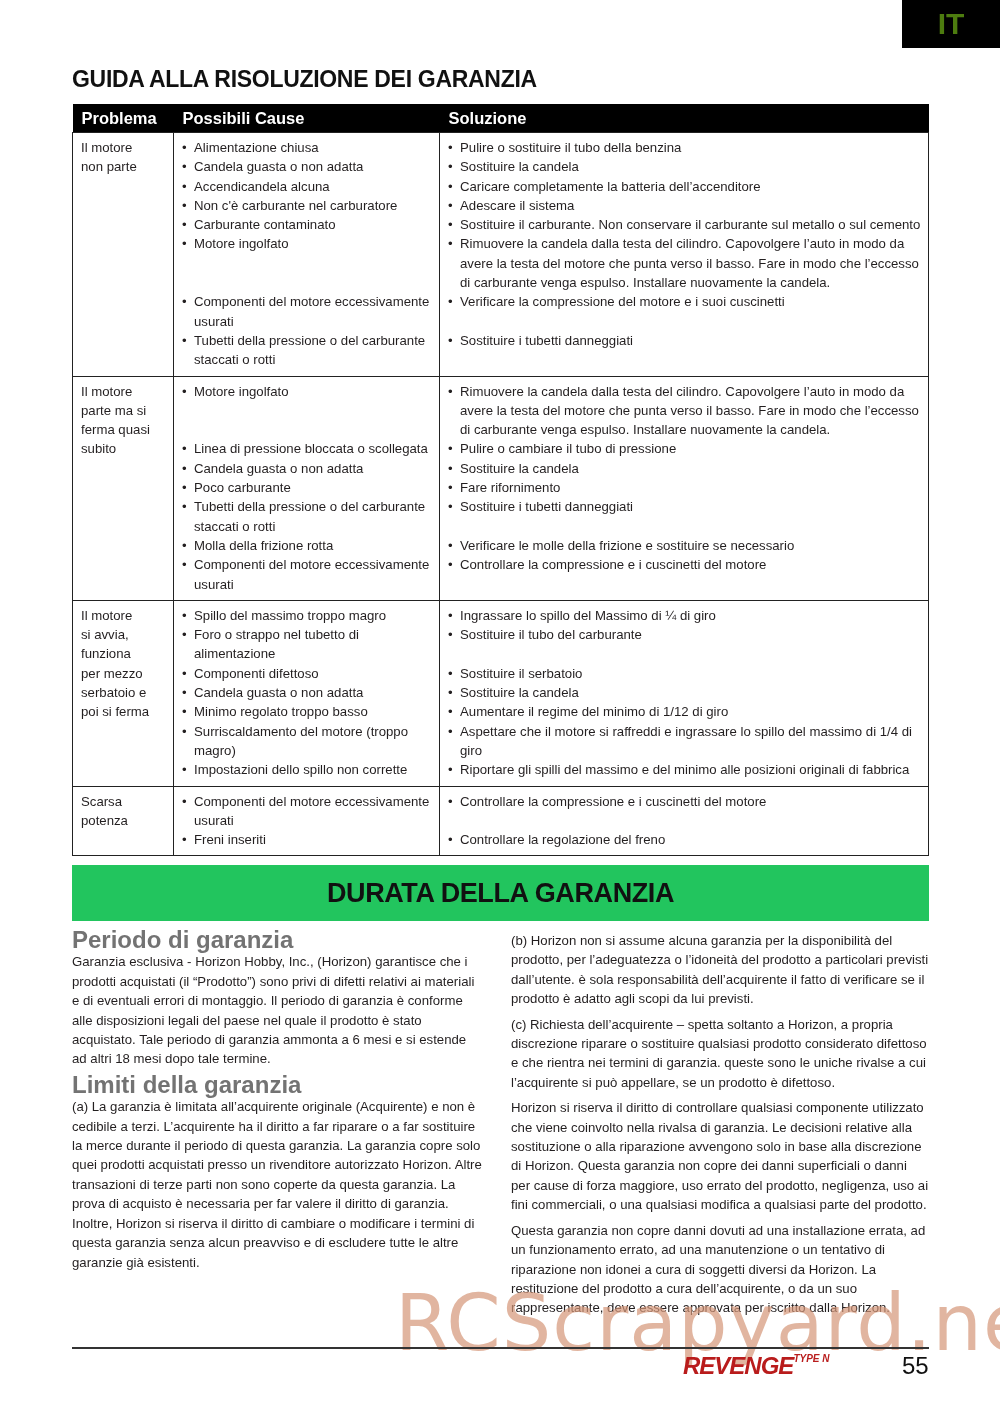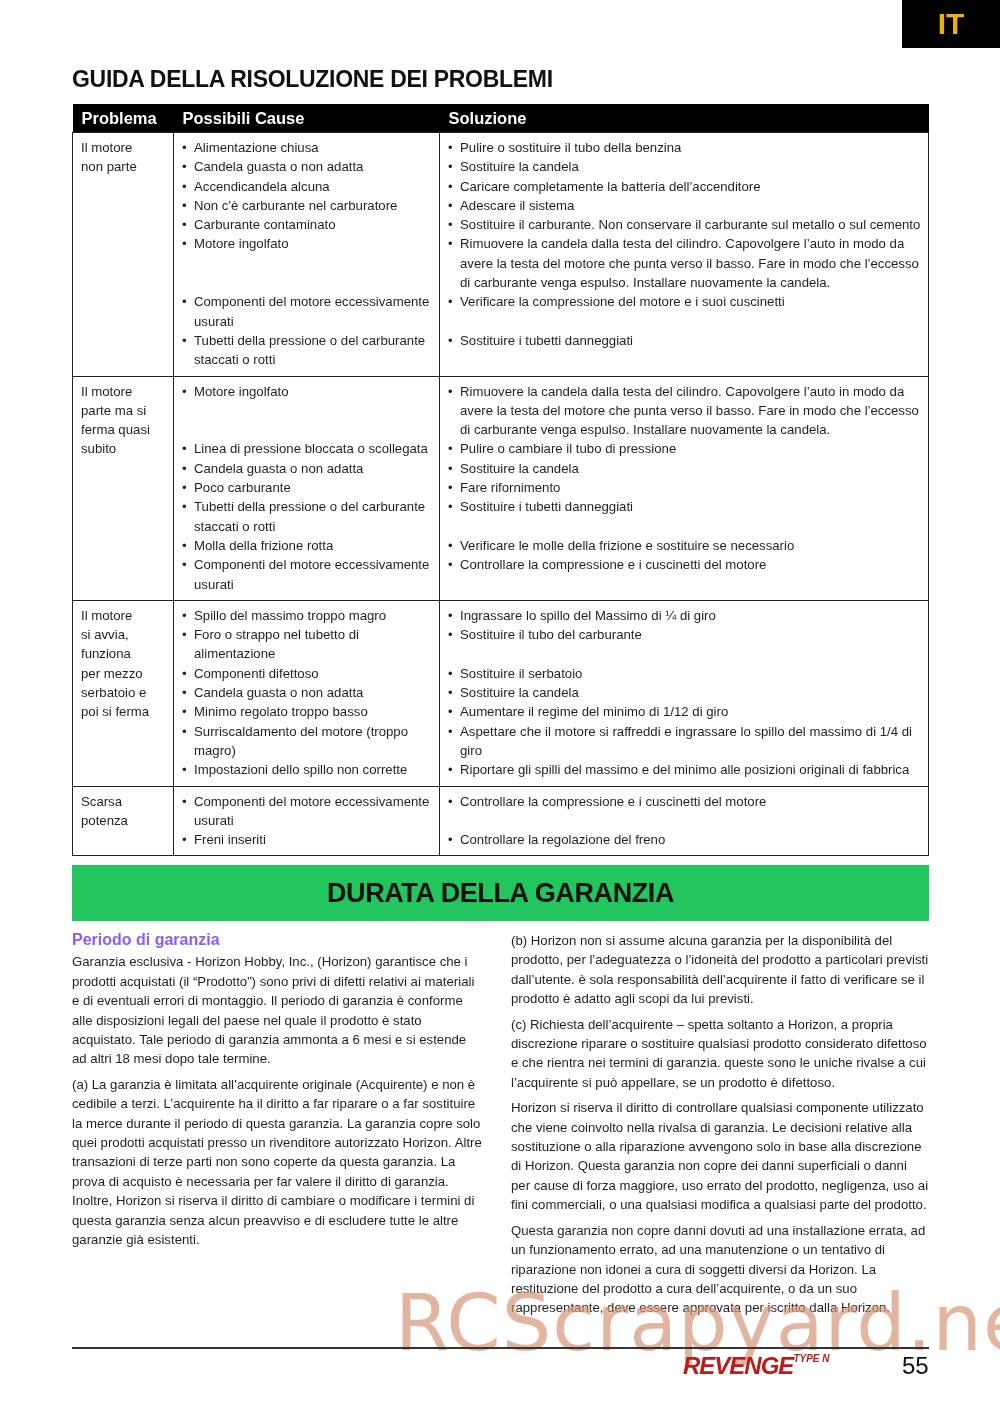--- a/index.html
+++ b/index.html
@@ -1,55 +1,55 @@
 <!DOCTYPE html>
 <html><head>
 <meta charset="utf-8">
 <style>
   html, body { margin: 0; padding: 0; background: #ffffff; }
   body { width: 1000px; height: 1420px; position: relative; overflow: hidden;
          font-family: "Liberation Sans", sans-serif; color: #231f20; }
   .lang-tab { position: absolute; left: 902px; top: 0; width: 98px; height: 48px;
-              background: #000; color: #eab308; font-weight: bold; font-size: 30px;
+              background: #000; color: #4d7c0f; font-weight: bold; font-size: 30px;
               display: flex; align-items: center; justify-content: center; }
   .title { position: absolute; left: 72px; top: 66px; font-weight: bold; font-size: 23px;
            letter-spacing: -0.3px; color: #111; margin: 0; }
   table.ts { position: absolute; left: 72px; top: 104px; width: 857px; border-collapse: collapse;
              font-family: "Liberation Sans Narrow", "Liberation Sans", sans-serif; font-size: 13.2px; }
   table.ts th { background: #000; color: #fff; text-align: left; font-size: 16.5px; font-weight: bold;
                 height: 28px; padding: 0 0 0 9px; }
   table.ts td { border: 1.5px solid #222; vertical-align: top; padding: 5px 6px 6px 8px; line-height: 19.3px; }
   .col1 { width: 86px; }
   .col2 { width: 251px; }
   .bul { padding-left: 12px; text-indent: -12px; }
   .bul::before { content: "\2022"; display: inline-block; width: 12px; text-indent: 0; }
   .gap { height: 19.3px; }
   .banner { position: absolute; left: 72px; top: 865px; width: 857px; height: 56px; background: #22c55e;
             display: flex; align-items: center; justify-content: center; }
   .banner h2 { margin: 0; font-size: 27px; font-weight: bold; color: #111; letter-spacing: -0.4px; }
   .col { position: absolute; font-size: 13.2px; line-height: 19.4px; }
   .col.left { left: 72px; top: 930px; width: 412px; }
   .col.right { left: 511px; top: 931px; width: 418px; }
-  .col h3 { margin: 0 0 3px 0; font-size: 16px; font-weight: bold; color: #8b5cf6; }
+  .col h3 { margin: 0 0 3px 0; font-size: 24px; font-weight: bold; color: #737373; }
   .col p { margin: 0 0 6px 0; }
   .col.left h3.second { margin-top: 6px; }
   .rule { position: absolute; left: 72px; top: 1347px; width: 857px; height: 1.5px; background: #333; }
   .brand { position: absolute; left: 683px; top: 1352px; font-size: 24px; font-weight: bold; font-style: italic;
            letter-spacing: -1px; color: #b91c1c; }
   .brand sup { font-size: 10px; font-style: italic; letter-spacing: 0; vertical-align: 12px; }
   .pagenum { position: absolute; left: 902px; top: 1352px; font-size: 24px; font-weight: normal; color: #111; }
   .watermark { position: absolute; left: 395px; top: 1278px; font-size: 78px; color: rgba(212,150,120,0.7);
                letter-spacing: 1px; font-family: "DejaVu Sans", sans-serif; }
 </style>
 </head>
 <body>
 
 <div class="lang-tab">IT</div>
 
-<h1 class="title">GUIDA DELLA RISOLUZIONE DEI PROBLEMI</h1>
+<h1 class="title">GUIDA ALLA RISOLUZIONE DEI GARANZIA</h1>
 
 <table class="ts">
   <thead>
     <tr>
       <th class="col1">Problema</th>
       <th class="col2">Possibili Cause</th>
       <th>Soluzione</th>
     </tr>
   </thead>
   <tbody id="ts-body">
@@ -156,20 +156,21 @@
     </tbody>
 </table>
 
 <div class="banner">
   <h2>DURATA DELLA GARANZIA</h2>
 </div>
 
 <div class="col left">
   <h3>Periodo di garanzia</h3>
   <p>Garanzia esclusiva - Horizon Hobby, Inc., (Horizon) garantisce che i prodotti acquistati (il “Prodotto”) sono privi di difetti relativi ai materiali e di eventuali errori di montaggio.  Il periodo di garanzia è conforme alle disposizioni legali del paese nel quale il prodotto è stato acquistato. Tale periodo di garanzia ammonta a 6 mesi e si estende ad altri 18 mesi dopo tale termine.</p>
+  <h3 class="second">Limiti della garanzia</h3>
   <p>(a) La garanzia è limitata all’acquirente originale (Acquirente) e non è cedibile a terzi. L’acquirente ha il diritto a far riparare o a far sostituire la merce durante il periodo di questa garanzia. La garanzia copre solo quei prodotti acquistati presso un rivenditore autorizzato Horizon. Altre transazioni di terze parti non sono coperte da questa garanzia. La prova di acquisto è necessaria per far valere il diritto di garanzia. Inoltre, Horizon si riserva il diritto di cambiare o modificare i termini di questa garanzia senza alcun preavviso e di escludere tutte le altre garanzie già esistenti.</p>
 </div>
 
 <div class="col right">
   <p>(b) Horizon non si assume alcuna garanzia per la disponibilità del prodotto, per l’adeguatezza o l’idoneità del prodotto a particolari previsti dall’utente. è sola responsabilità dell’acquirente il fatto di verificare se il prodotto è adatto agli scopi da lui previsti.</p>
   <p>(c) Richiesta dell’acquirente – spetta soltanto a Horizon, a propria discrezione riparare o  sostituire qualsiasi prodotto considerato difettoso e che rientra nei termini di garanzia. queste sono le uniche rivalse a cui l’acquirente si può appellare, se un prodotto è difettoso.</p>
   <p>Horizon si riserva il diritto di controllare qualsiasi componente utilizzato che viene coinvolto nella rivalsa di garanzia. Le decisioni relative alla sostituzione o alla riparazione avvengono solo in base alla discrezione di Horizon. Questa garanzia non copre dei danni superficiali o danni per cause di forza maggiore, uso errato del prodotto, negligenza, uso ai fini commerciali, o una qualsiasi modifica a qualsiasi parte del prodotto.</p>
   <p>Questa garanzia non copre danni dovuti ad una installazione errata, ad un funzionamento errato, ad una manutenzione o un tentativo di riparazione non idonei a cura di soggetti diversi da Horizon. La restituzione del prodotto a cura dell’acquirente, o da un suo rappresentante, deve essere approvata per iscritto dalla Horizon.</p>
 </div>
 

